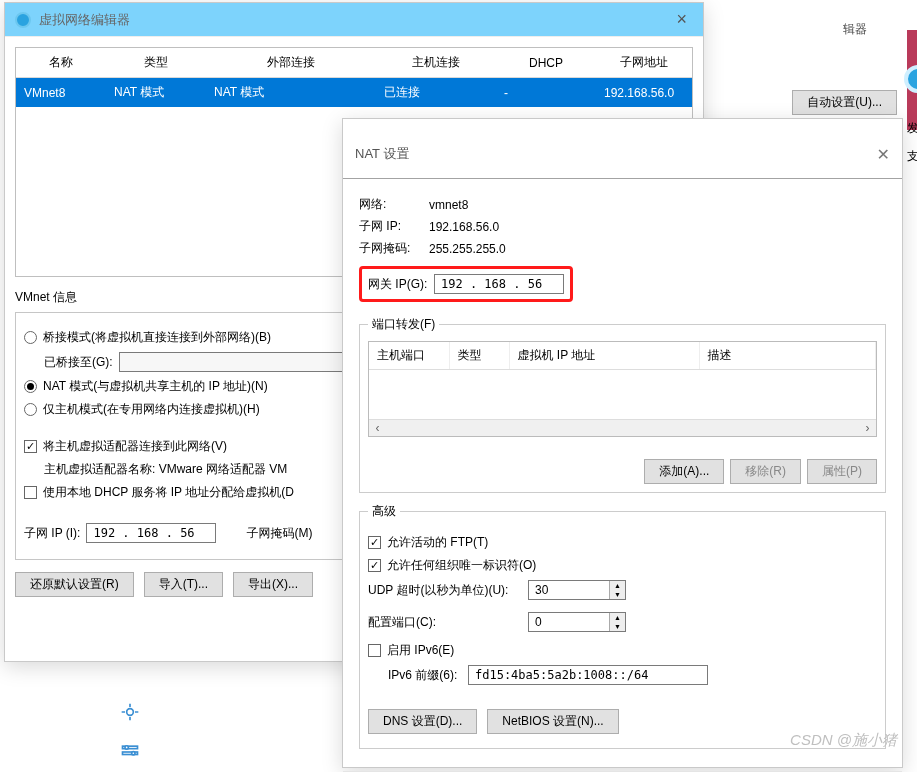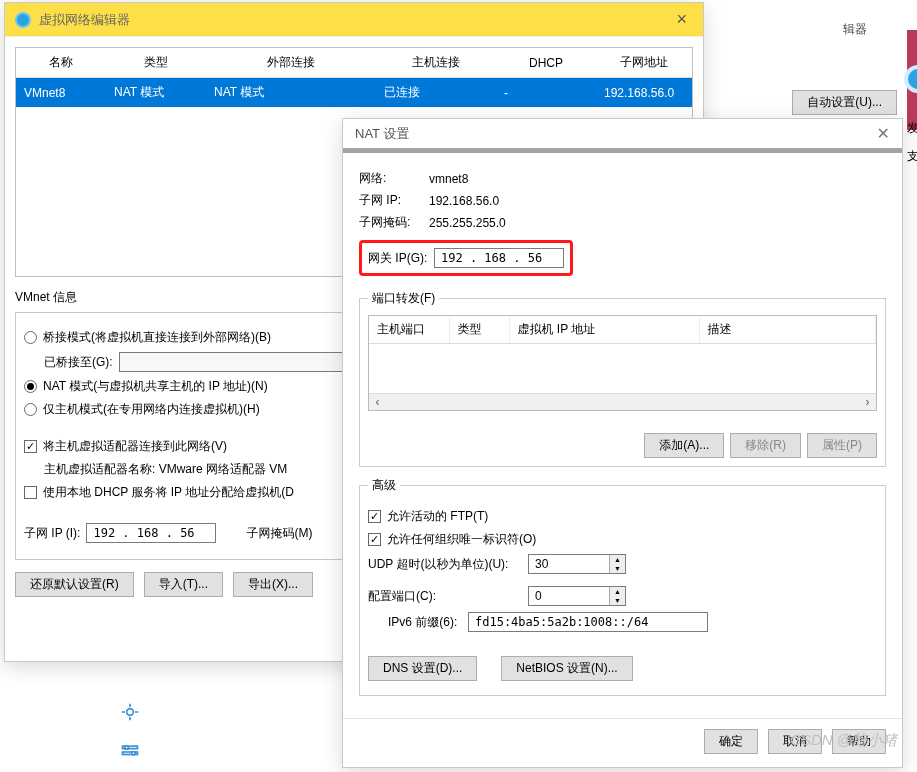--- a/index.html
+++ b/index.html
@@ -6,42 +6,42 @@
     body {
       font-family: "Microsoft YaHei", "Segoe UI", Arial, sans-serif;
       font-size: 12px;
       background: #fff;
       width: 917px; height: 772px;
       position: relative; overflow: hidden;
       color: #000;
     }
     
     .win { position: absolute; background: #fff; border: 1px solid #c9c9c9; box-shadow: 0 5px 20px rgba(0,0,0,.15); }
-    .titlebar { height: 34px; display: flex; align-items: center; padding: 0 10px; background: #fde047; border-bottom: 1px solid #eee; }
+    .titlebar { height: 34px; display: flex; align-items: center; padding: 0 10px; background: #7dd3fc; border-bottom: 1px solid #eee; }
     .titlebar .icon { width: 16px; height: 16px; border-radius: 50%; background: #2aa3e0; border: 2px solid #6cc7ef; margin-right: 8px; }
     .titlebar .title { flex: 1; color: #666; font-size: 13px; }
     .titlebar .close { font-size: 18px; color: #555; cursor: pointer; padding: 0 6px; }
     .table-wrap { margin: 10px; border: 1px solid #bfbfbf; height: 230px; background: #fff; }
     table.grid { width: 100%; border-collapse: collapse; }
     table.grid th { text-align: center; font-weight: normal; padding: 6px 8px; border-bottom: 1px solid #d9d9d9; }
     table.grid td { padding: 6px 8px; }
     table.grid tr.sel td { background: #0078d7; color: #fff; }
     .info-title { margin: 12px 0 6px 10px; }
     fieldset.info { margin: 0 10px; border: 1px solid #c6c6c6; padding: 10px 8px; }
     .row { display: flex; align-items: center; margin: 6px 0; }
     .radio, .check { width: 13px; height: 13px; border: 1px solid #666; margin-right: 6px; display: inline-flex; align-items: center; justify-content: center; }
     .radio { border-radius: 50%; }
     .radio.sel::after { content: ""; width: 7px; height: 7px; border-radius: 50%; background: #000; }
     .check.sel::after { content: "✓"; font-size: 11px; color: #000; line-height: 1; }
     .txtinput { border: 1px solid #7a7a7a; padding: 2px 6px; font-size: 12px; background: #fff; font-family: Consolas, monospace; }
     .btn { background: #e1e1e1; border: 1px solid #adadad; padding: 3px 14px; font-size: 12px; cursor: pointer; }
     .btn:disabled { color: #888; }
     .bottom-btns { margin: 12px 10px; display: flex; gap: 10px; }
     
-    .nat-title { height: 34px; display: flex; align-items: center; padding: 0 12px; border-bottom: 5px solid #a3a3a3; }
+    .nat-title { height: 34px; display: flex; padding: 0 12px; border-bottom: 1px solid #a3a3a3; margin-top: 26px; }
     .nat-title span { flex: 1; color: #555; font-size: 13px; }
     .nat-body { padding: 12px 16px; }
     .kv { display: flex; margin: 5px 0; align-items: center; }
     .kv .k { width: 70px; }
     .redbox { border: 3px solid #ff1a1a; border-radius: 4px; padding: 5px 6px; display: inline-flex; align-items: center; margin: 4px 0; }
     .redbox .k { width: 66px; }
     fieldset.group { border: 1px solid #ccc; margin: 10px 0; padding: 8px; }
     fieldset.group legend { padding: 0 4px; }
     .fwdtable-wrap { border: 1px solid #bbb; height: 96px; overflow: auto; position: relative; }
     table.fwd { width: 100%; border-collapse: collapse; }
@@ -224,25 +224,29 @@
       <div class="row" style="margin-top:12px">
         <span style="width:160px">配置端口(C):</span>
         <span class="spin">
             <input value="0" style="">
             <span class="arrows">
               <span>▲</span>
               <span>▼</span>
             </span>
           </span>
       </div>
+      <div class="row" style="margin-top:10px">
+          <span class="check"></span>
+          <span>启用 IPv6(E)</span>
+        </div>
       <div class="row" style="margin-left:20px">
         <span style="width:80px">IPv6 前缀(6):</span>
         <input class="txtinput" style="width: 240px;" value="fd15:4ba5:5a2b:1008::/64">
       </div>
-      <div class="row" style="margin-top:24px;gap:24px">
+      <div class="row" style="margin-top:24px;gap:10px">
         <button class="btn">DNS 设置(D)...</button>
         <button class="btn">NetBIOS 设置(N)...</button>
       </div>
     </fieldset>
   </div>
   <div class="dlg-btns">
     <button class="btn">确定</button>
     <button class="btn">取消</button>
     <button class="btn">帮助</button>
   </div>

